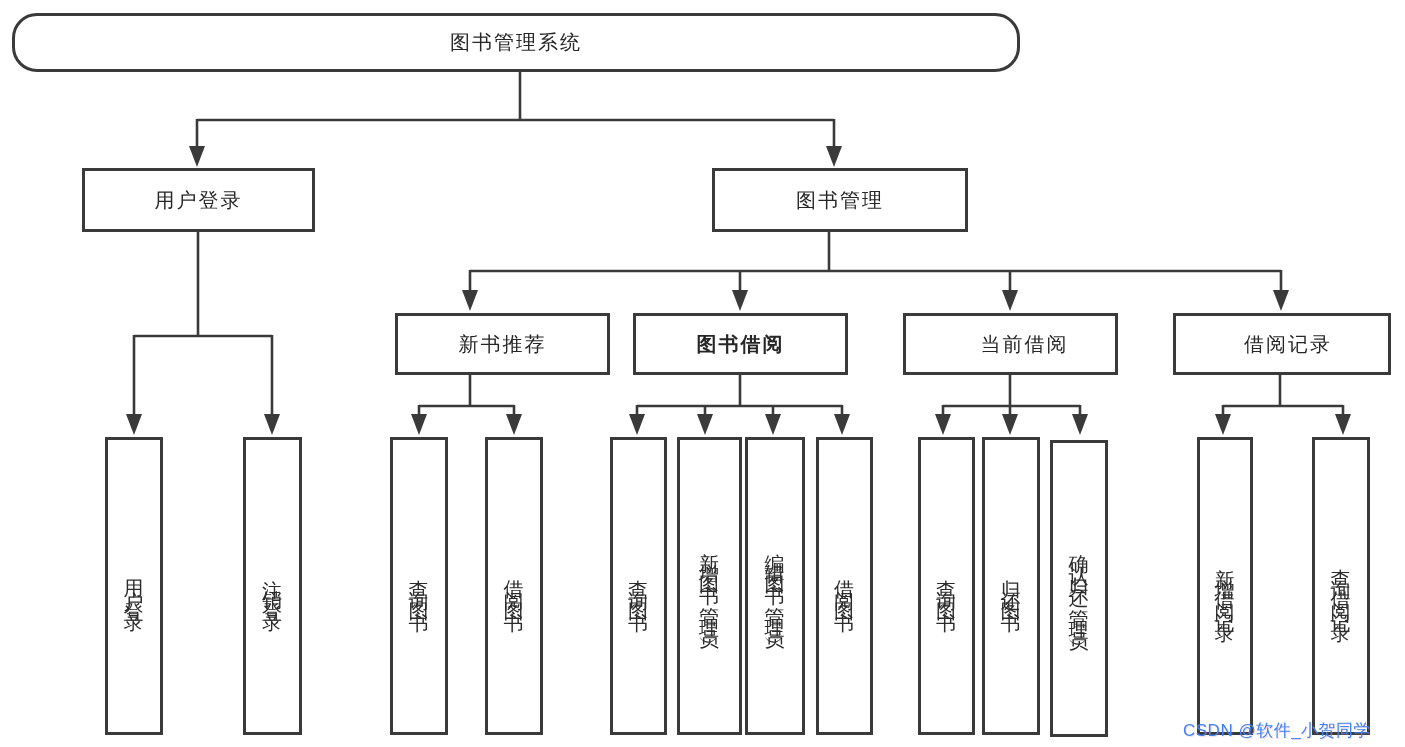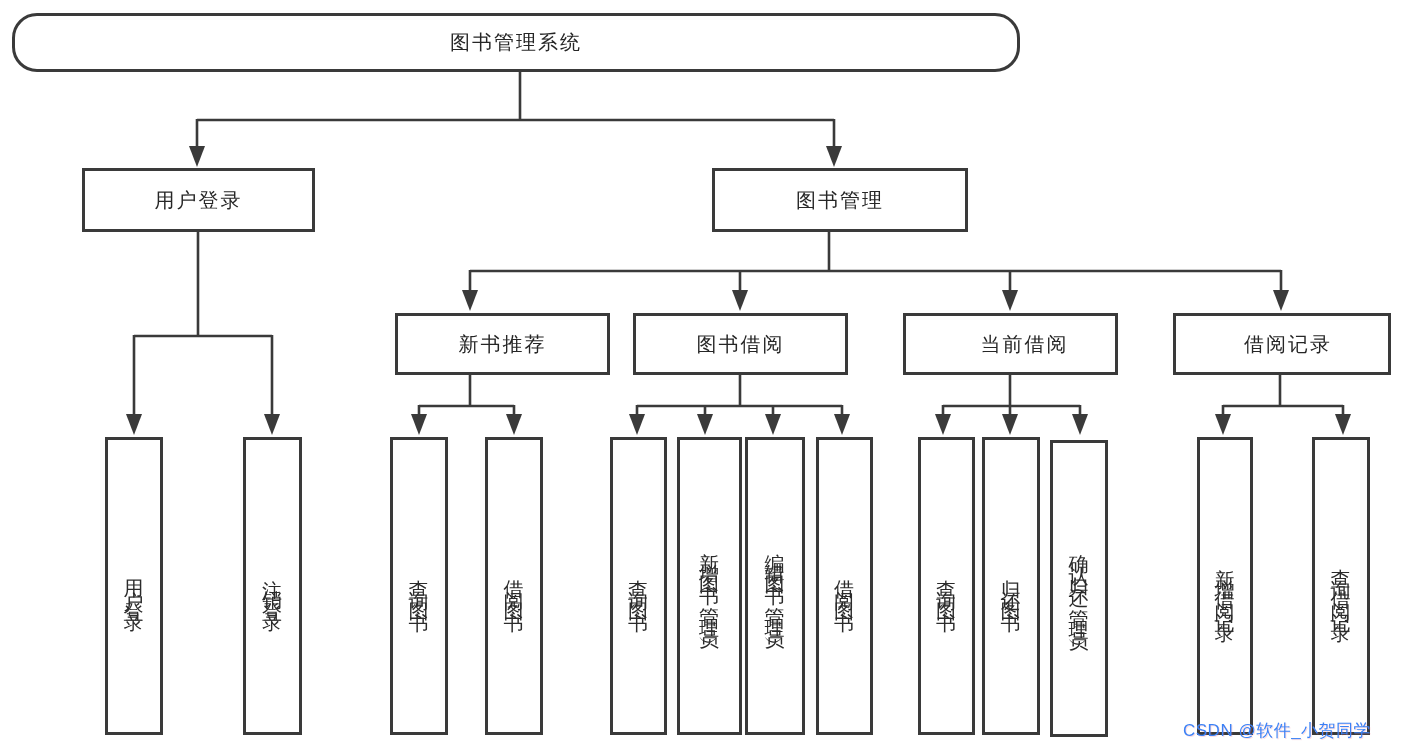--- a/index.html
+++ b/index.html
@@ -105,21 +105,21 @@
   <div class="node h-node" style="left:82px; top:168px; width:233px; height:64px;">
     <span>用户登录</span>
   </div>
   <div class="node h-node" style="left:712px; top:168px; width:256px; height:64px;">
     <span>图书管理</span>
   </div>
 
   <div class="node h-node" style="left:363px; top:313px; width:215px; height:62px;margin-left:32px;">
     <span>新书推荐</span>
   </div>
-  <div class="node h-node" style="left:633px; top:313px; width:215px; height:62px;">
+  <div class="node h-node" style="left:633px; top:313px; width:215px; height:62px;font-weight:bold;">
     <span>图书借阅</span>
   </div>
   <div class="node h-node" style="left:903px; top:313px; width:215px; height:62px;padding-left:28px;">
     <span>当前借阅</span>
   </div>
   <div class="node h-node" style="left:1173px; top:313px; width:218px; height:62px;padding-left:12px;">
     <span>借阅记录</span>
   </div>
 
   <div class="node leaf-node" style="left:105px; top:437px; width:58px; height:298px;">

